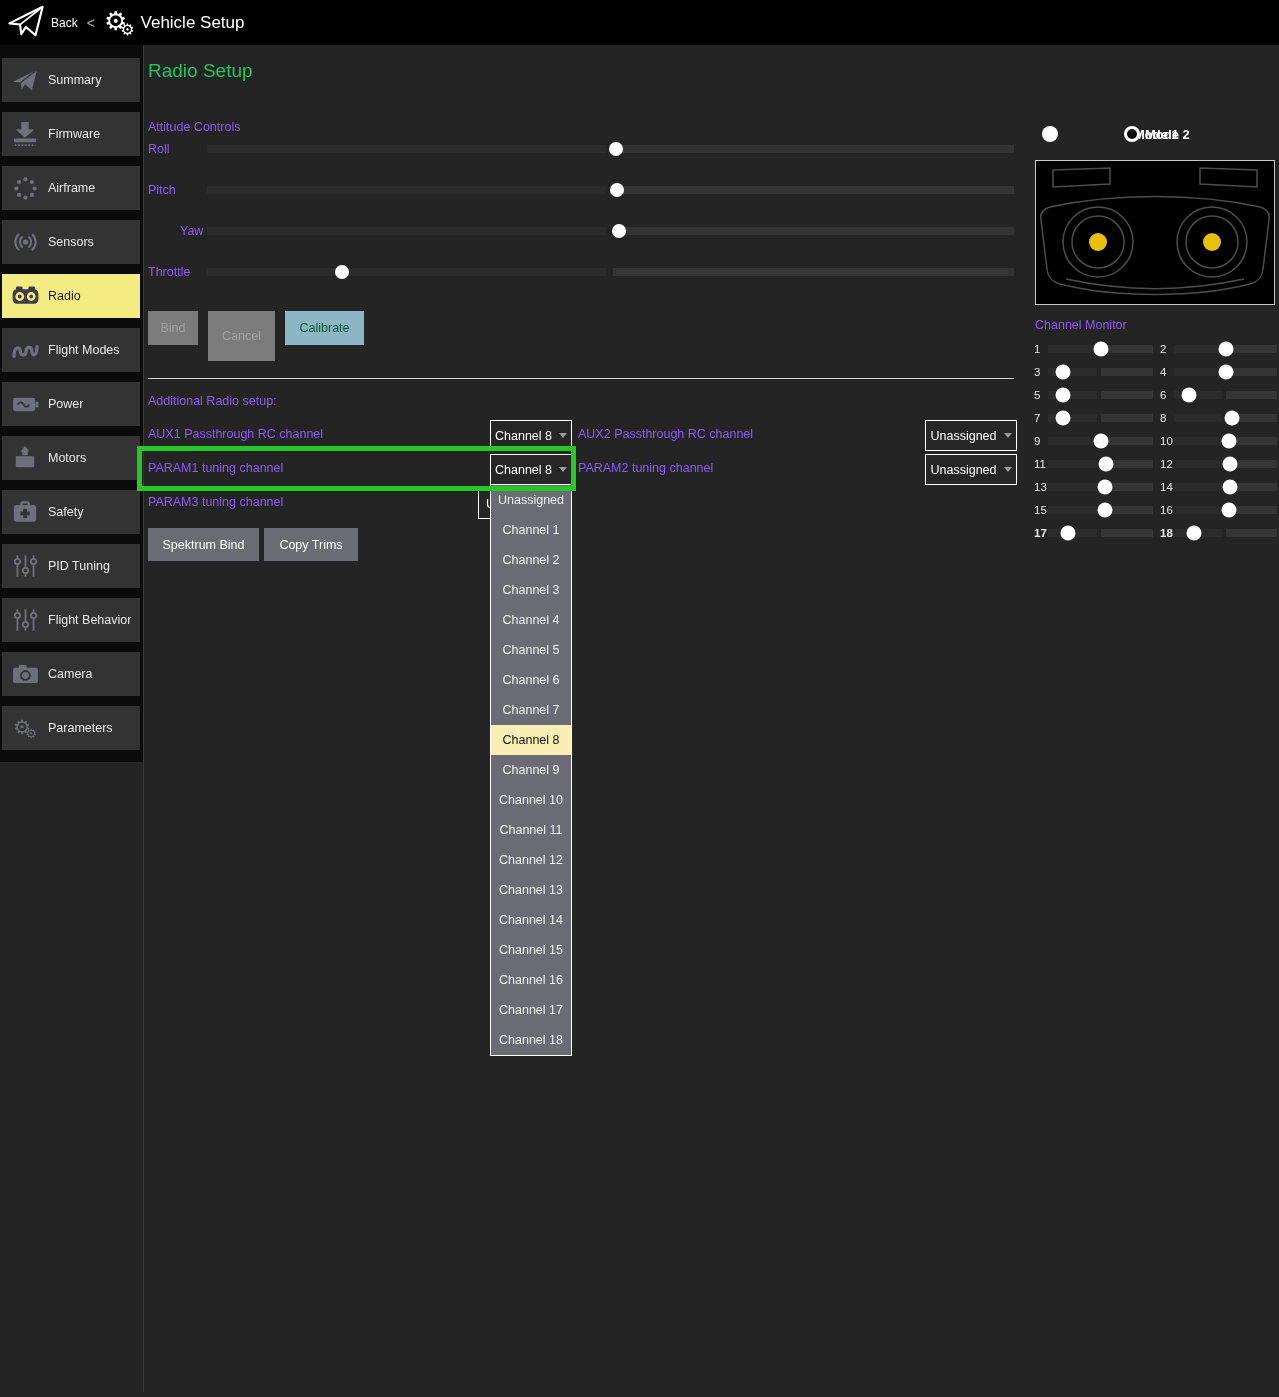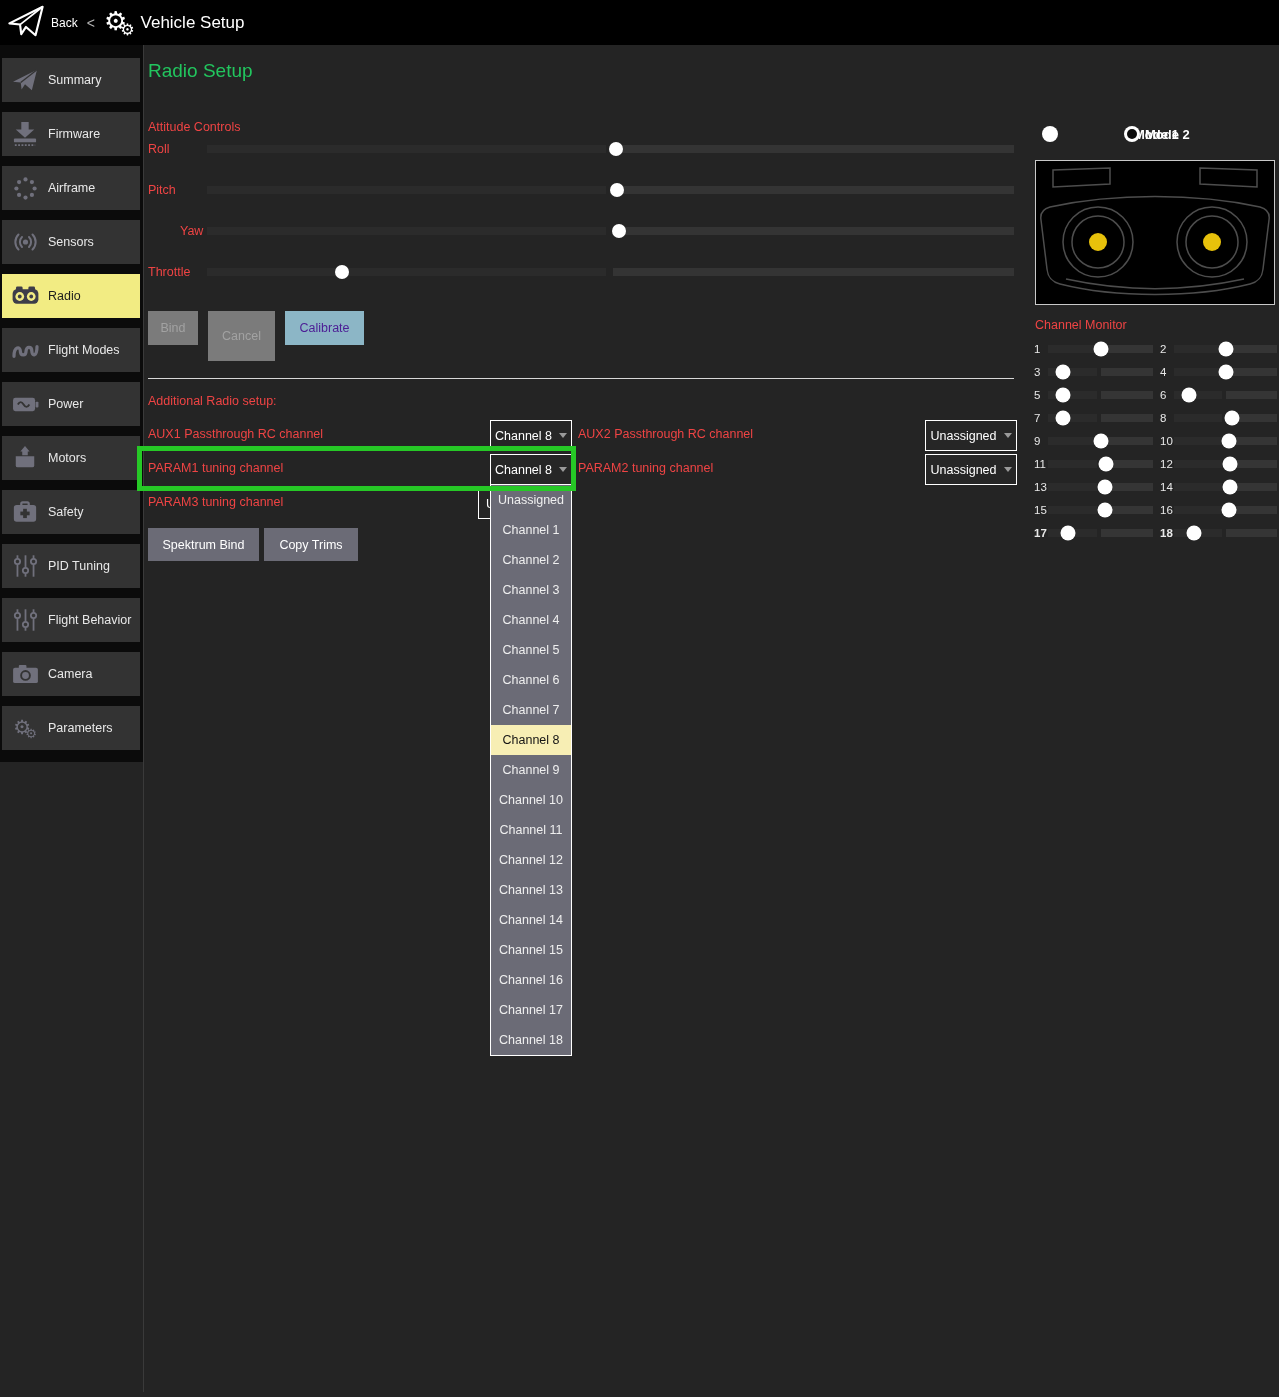--- a/index.html
+++ b/index.html
@@ -25,33 +25,33 @@
   .side-item.sel{background:#f2ec83;}
   .side-item.sel .ic{color:#3d3d49;}
   .side-item.sel .side-label{color:#1d1d1d;}
   .gear-ic{font-size:20px;line-height:1;}
   .gear-ic-2{font-size:13px;margin-left:-6px;vertical-align:-4px;display:inline-block;}
 
   
   .abs{position:absolute;}
   .h1{font-size:19px;color:#22c55e;}
   .desc{font-size:12.5px;color:#dcdcdc;white-space:nowrap;}
-  .lbl{font-size:12.5px;color:#ef4444;white-space:nowrap;}
+  .lbl{font-size:12.5px;color:#8b5cf6;white-space:nowrap;}
 
   
   .track{position:absolute;height:8px;width:807px;
     background:linear-gradient(to right,#2b2b2b 0 49.5%,#242424 49.5% 50.3%,#343434 50.3% 100%);}
   .thumb{position:absolute;top:50%;transform:translate(-50%,-50%);background:#fff;border-radius:50%;cursor:pointer;}
   .t14{width:14px;height:14px;}
   .t15{width:15px;height:15px;}
 
   
   .btn{position:absolute;border:none;font-family:inherit;font-size:12.5px;cursor:pointer;}
   .btn-disabled{background:#7b7b7b;color:#a2a2a2;}
-  .btn-cal{background:#8cb6c6;color:#4c1d95;}
+  .btn-cal{background:#8cb6c6;color:#14532d;}
   .btn-gray{background:#6b6b76;color:#fff;}
 
   .hr{position:absolute;height:1px;background:#d8d8d8;}
 
   
   .dd{position:absolute;height:29px;border:1px solid #fff;background:#262626;color:#fff;
       display:flex;align-items:center;justify-content:center;gap:7px;font-size:12.5px;cursor:pointer;box-sizing:content-box;}
   .caret{width:0;height:0;border-left:4px solid transparent;border-right:4px solid transparent;border-top:5px solid #9a9a9a;}
   .dd-left{justify-content:flex-start;padding-left:7px;z-index:1;}
   .dd-list{position:absolute;left:490px;top:484px;width:80px;border:1px solid #fff;background:#6b6b76;z-index:4;}

